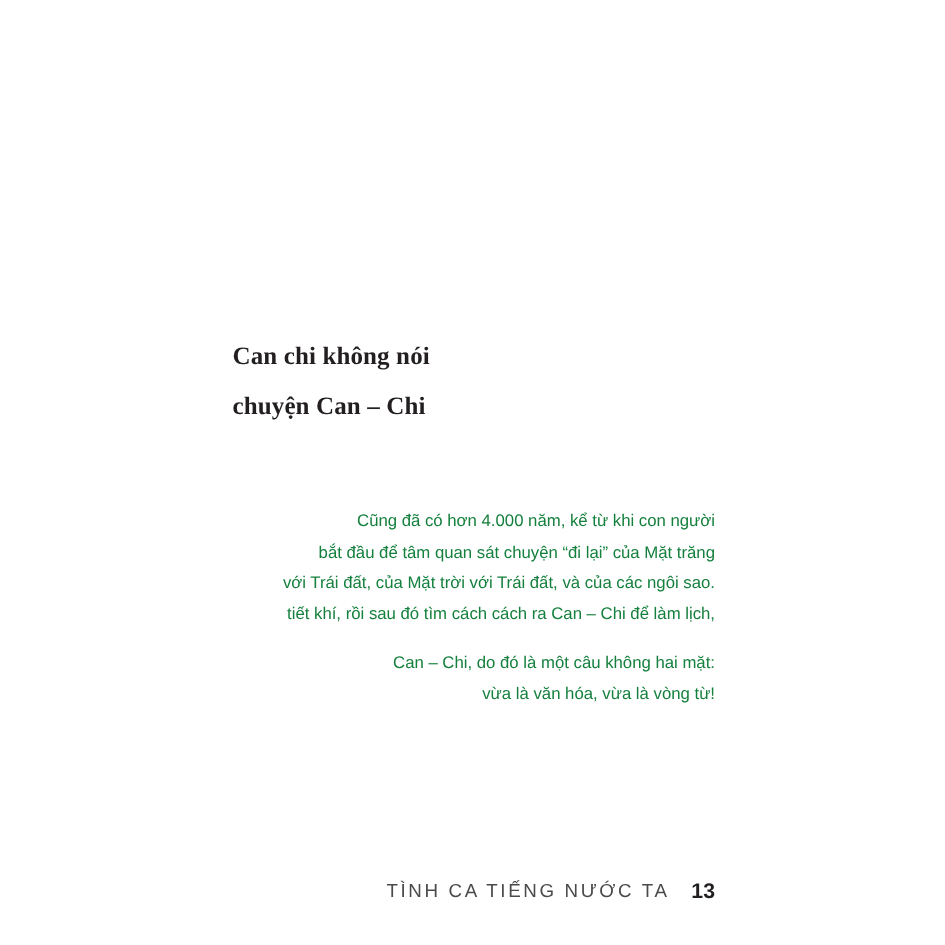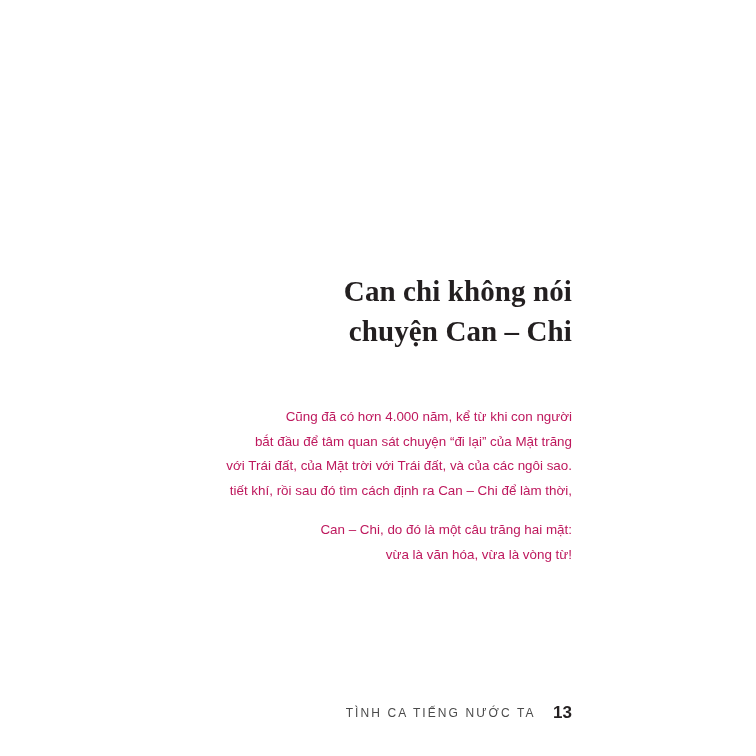--- a/index.html
+++ b/index.html
@@ -20,42 +20,41 @@
     left: 186px;
     top: 0;
     width: 386px;
     height: 756px;
   }
   .chapter-title {
     position: absolute;
     top: 252px;
     left: 0;
     width: 386px;
-    text-align: right;
     font-family: "Liberation Serif", serif;
-    font-size: 29px;
+    font-size: 20px;
     line-height: 40px;
     font-weight: 700;
     color: #231f20;
     letter-spacing: 0.1px;
   }
   .chapter-title .title-line {
     display: block;
     white-space: pre;
   }
   .intro {
     position: absolute;
     top: 405px;
     left: 0;
     width: 386px;
     text-align: right;
     font-family: "Liberation Sans", sans-serif;
     font-size: 13.4px;
     line-height: 24.5px;
-    color: #be185d;
+    color: #15803d;
   }
   .intro p {
     margin: 0;
   }
   .intro p + p {
     margin-top: 15px;
   }
   .intro .ln {
     display: block;
     white-space: pre;
@@ -63,21 +62,21 @@
   .footer {
     position: absolute;
     left: 0;
     top: 703px;
     width: 386px;
     text-align: right;
     white-space: nowrap;
   }
   .footer .running-head {
     font-family: "Liberation Sans", sans-serif;
-    font-size: 12px;
+    font-size: 15px;
     letter-spacing: 2.1px;
     color: #4a4a4a;
     text-transform: uppercase;
     vertical-align: middle;
   }
   .footer .page-number {
     display: inline-block;
     margin-left: 13px;
     font-family: "Liberation Sans", sans-serif;
     font-size: 17px;
@@ -95,24 +94,24 @@
     <h1 class="chapter-title">
       <span class="title-line">Can chi không nói</span>
       <span class="title-line">chuyện Can – Chi</span>
     </h1>
 
     <div class="intro">
       <p>
         <span class="ln">Cũng đã có hơn 4.000 năm, kể từ khi con người</span>
         <span class="ln">bắt đầu để tâm quan sát chuyện “đi lại” của Mặt trăng</span>
         <span class="ln">với Trái đất, của Mặt trời với Trái đất, và của các ngôi sao.</span>
-        <span class="ln">tiết khí, rồi sau đó tìm cách định ra Can – Chi để làm thời,</span>
+        <span class="ln">tiết khí, rồi sau đó tìm cách cách ra Can – Chi để làm lịch,</span>
       </p>
       <p>
-        <span class="ln">Can – Chi, do đó là một câu trăng hai mặt:</span>
+        <span class="ln">Can – Chi, do đó là một câu không hai mặt:</span>
         <span class="ln">vừa là văn hóa, vừa là vòng từ!</span>
       </p>
     </div>
 
     <div class="footer">
       <span class="running-head">TÌNH CA TIẾNG NƯỚC TA</span>
       <span class="page-number">13</span>
     </div>
 
   </div>

